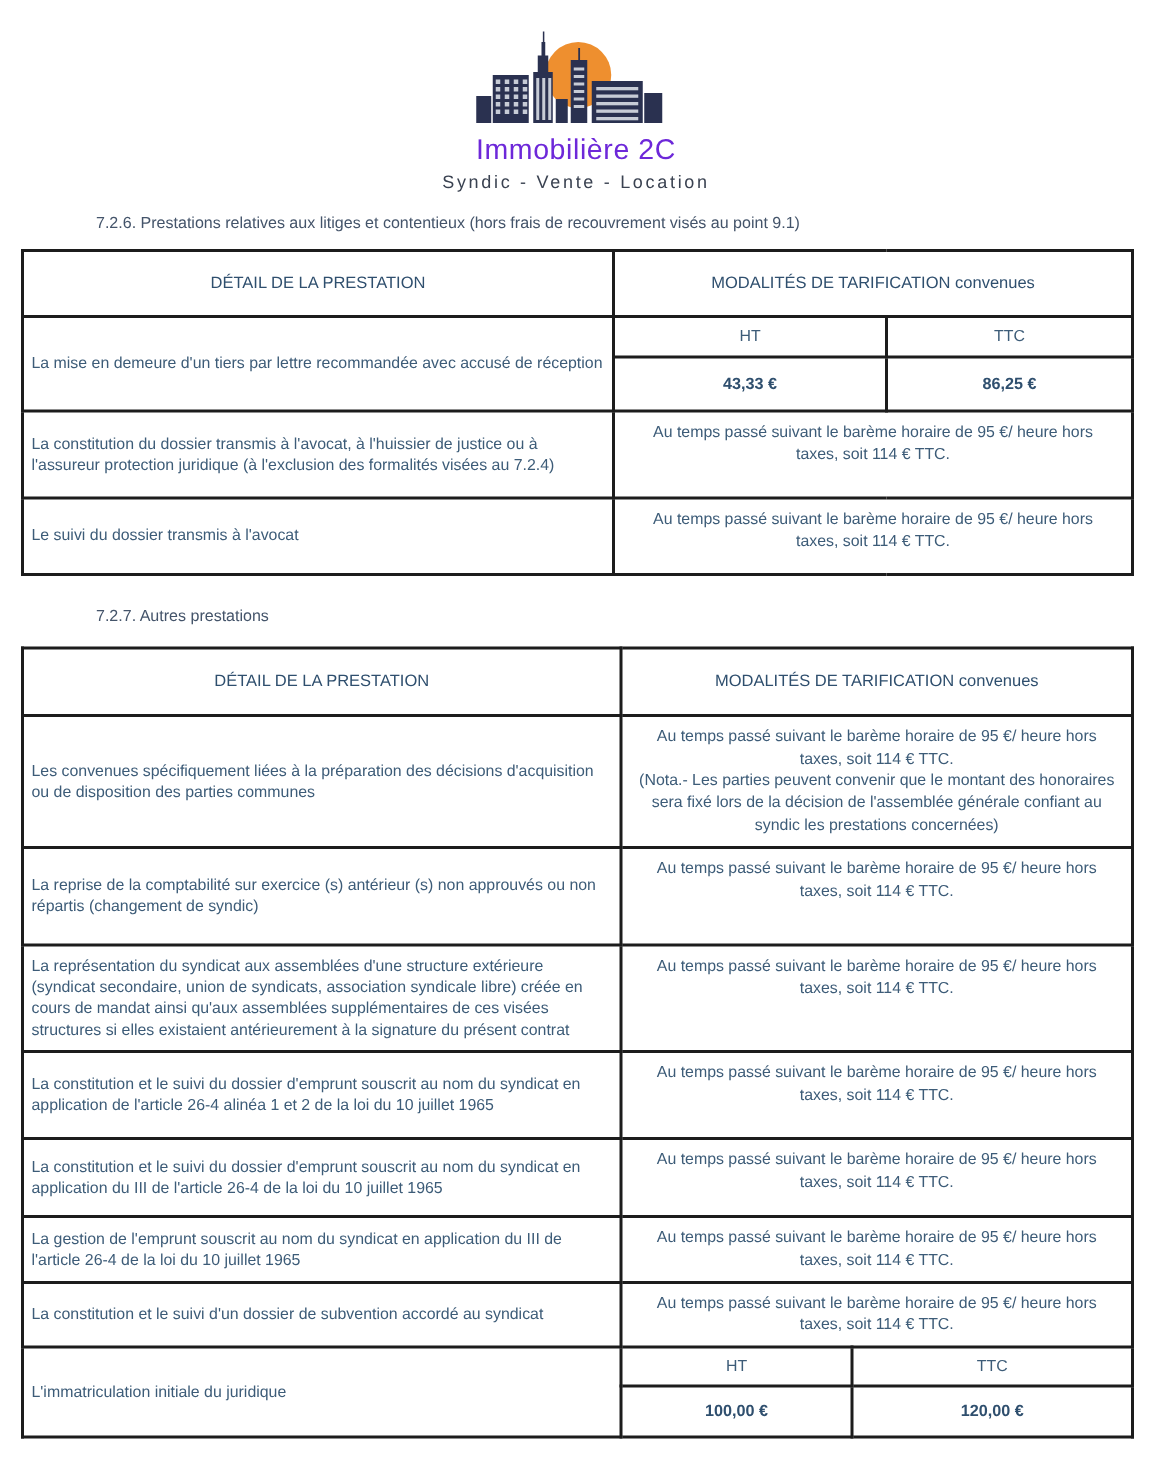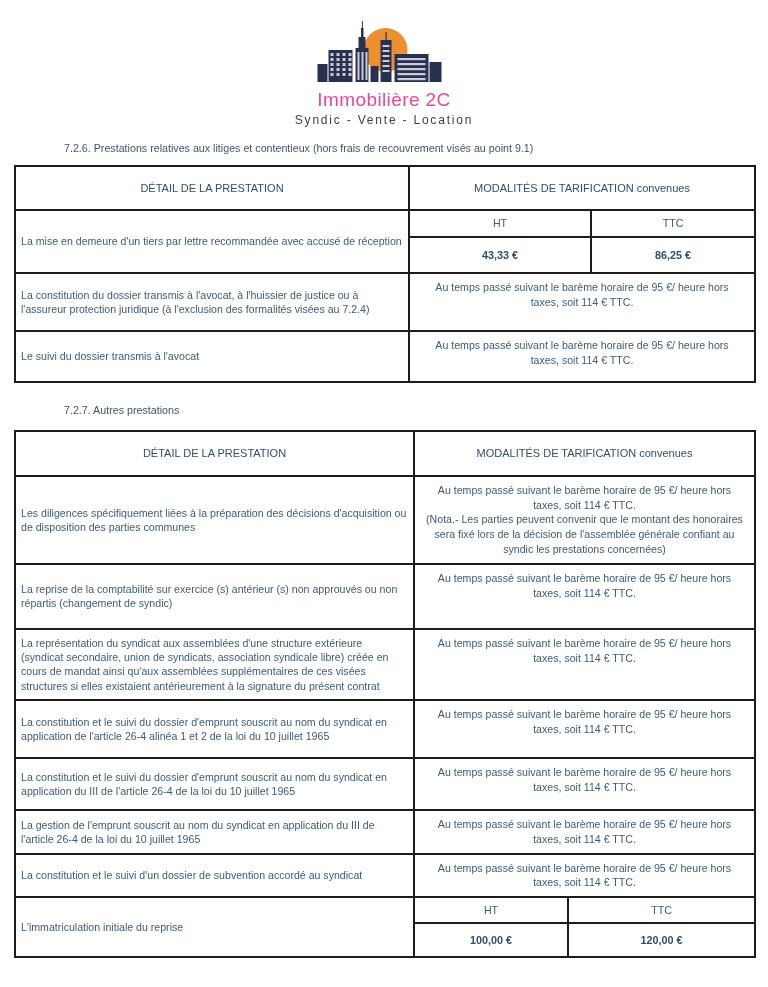--- a/index.html
+++ b/index.html
@@ -8,21 +8,21 @@
     width: 768px; height: 987px;
     font-family: "Liberation Sans", sans-serif;
     color: #3d5c78;
     overflow: hidden;
   }
   .page { position: relative; width: 768px; height: 987px; background: #fff; }
 
   
   .logo-block { text-align: center; padding-top: 20px; }
   .logo-title {
-    font-size: 19px; color: #ec4899; letter-spacing: 0.4px; margin-top: 1px;
+    font-size: 19px; color: #6d28d9; letter-spacing: 0.4px; margin-top: 1px;
   }
   .logo-subtitle {
     font-size: 12px; color: #3a4251; letter-spacing: 1.8px; margin-top: 2px;
   }
 
   
   .section-heading {
     font-size: 10.7px; color: #44546a; line-height: 1.3;
   }
   .sh-1 { margin: 15px 20px 9px 64px; }
@@ -160,21 +160,21 @@
         <col style="width:399px">
         <col style="width:154px">
         <col style="width:187px">
       </colgroup>
     <tbody>
       <tr style="height:45px">
         <td class="thc">DÉTAIL DE LA PRESTATION</td>
         <td class="thc" colspan="2">MODALITÉS DE TARIFICATION convenues</td>
       </tr>
       <tr style="height:85px">
-        <td class="detail">Les diligences spécifiquement liées à la préparation des décisions d'acquisition ou de disposition des parties communes</td>
+        <td class="detail">Les convenues spécifiquement liées à la préparation des décisions d'acquisition ou de disposition des parties communes</td>
         <td class="tarif" colspan="2">
           <div>Au temps passé suivant le barème horaire de 95 €/ heure hors taxes, soit 114 € TTC.</div>
           <div class="nota">(Nota.- Les parties peuvent convenir que le montant des honoraires sera fixé lors de la décision de l'assemblée générale confiant au syndic les prestations concernées)</div>
         </td>
       </tr>
       <tr style="height:65px">
         <td class="detail">La reprise de la comptabilité sur exercice (s) antérieur (s) non approuvés ou non répartis (changement de syndic)</td>
         <td class="tarif" colspan="2">Au temps passé suivant le barème horaire de 95 €/ heure hors taxes, soit 114 € TTC.</td>
       </tr>
       <tr style="height:71px">
@@ -191,21 +191,21 @@
       </tr>
       <tr style="height:39px">
         <td class="detail">La gestion de l'emprunt souscrit au nom du syndicat en application du III de l'article 26-4 de la loi du 10 juillet 1965</td>
         <td class="tarif" colspan="2">Au temps passé suivant le barème horaire de 95 €/ heure hors taxes, soit 114 € TTC.</td>
       </tr>
       <tr style="height:42px">
         <td class="detail">La constitution et le suivi d'un dossier de subvention accordé au syndicat</td>
         <td class="tarif" colspan="2">Au temps passé suivant le barème horaire de 95 €/ heure hors taxes, soit 114 € TTC.</td>
       </tr>
       <tr style="height:26px">
-        <td class="detail" rowspan="2">L'immatriculation initiale du reprise</td>
+        <td class="detail" rowspan="2">L'immatriculation initiale du juridique</td>
         <td class="subh">HT</td>
         <td class="subh">TTC</td>
       </tr>
       <tr style="height:34px">
         <td class="val">100,00 €</td>
         <td class="val">120,00 €</td>
       </tr>
     </tbody>
   </table>
 

